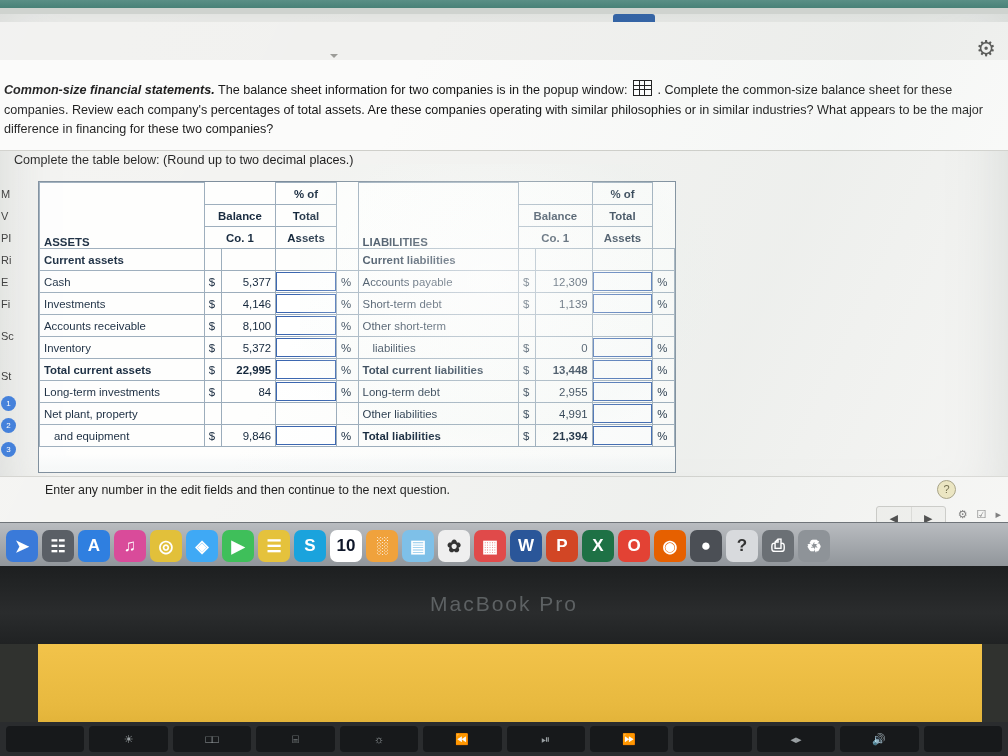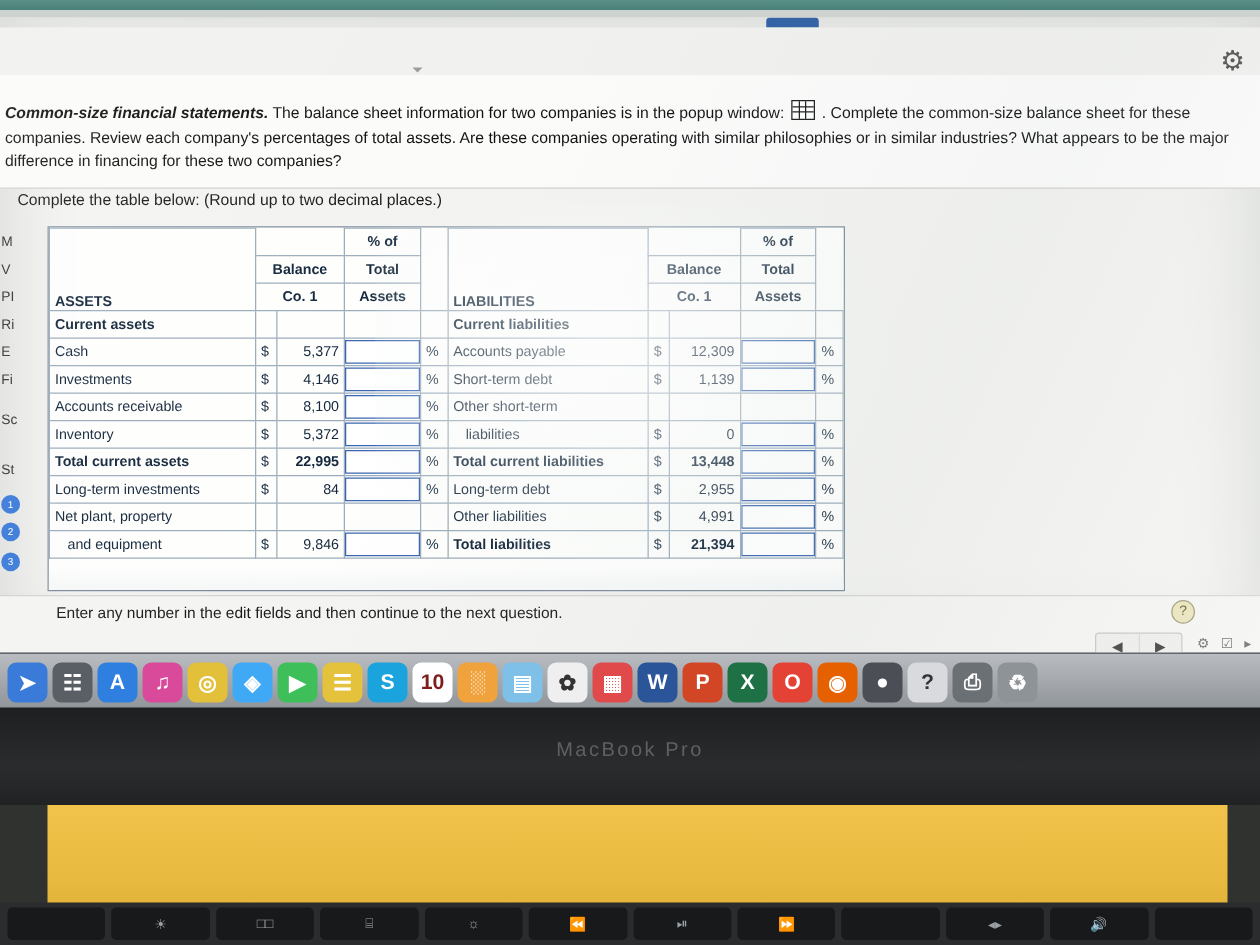--- a/index.html
+++ b/index.html
@@ -307,21 +307,21 @@
   .lower-bezel {
     position: absolute;
     left: 0; top: 566px; width: 1008px; height: 78px;
     background: linear-gradient(180deg,#1d1f20 0%, #2a2c2d 60%, #202223 100%);
   }
   .mbp-label {
     position: absolute;
     left: 0; top: 592px; width: 1008px;
     text-align: center;
     color: #6f7476;
-    font-size: 16px;
+    font-size: 21px;
     letter-spacing: 2px;
     opacity: 0.75;
   }
   .desk-bottom {
     position: absolute;
     left: 0; top: 644px; width: 1008px; height: 112px;
     background: linear-gradient(180deg,#f2c34a 0%, #e8b93f 55%, #d8a92f 100%);
   }
   .kbd-strip {
     position: absolute;
@@ -578,21 +578,21 @@
   <div class="dock" id="dock">
       <div class="ic" style="background: rgb(58, 122, 217);">➤</div>
       <div class="ic" style="background: rgb(90, 95, 102);">☷</div>
       <div class="ic" style="background: rgb(47, 127, 224);">A</div>
       <div class="ic" style="background: rgb(217, 75, 154);">♫</div>
       <div class="ic" style="background: rgb(226, 192, 58);">◎</div>
       <div class="ic" style="background: rgb(63, 169, 245);">◈</div>
       <div class="ic" style="background: rgb(63, 191, 90);">▶</div>
       <div class="ic" style="background: rgb(229, 194, 60);">☰</div>
       <div class="ic" style="background: rgb(26, 163, 221);">S</div>
-      <div class="ic" style="background: rgb(255, 255, 255); color: #7f1d1d;">10</div>
+      <div class="ic" style="background: rgb(255, 255, 255); color: #0f172a;">10</div>
       <div class="ic" style="background: rgb(240, 162, 60);">░</div>
       <div class="ic" style="background: rgb(126, 192, 232);">▤</div>
       <div class="ic" style="background: rgb(239, 239, 239); color: rgb(51, 51, 51);">✿</div>
       <div class="ic" style="background: rgb(224, 74, 74);">▦</div>
       <div class="ic" style="background: rgb(42, 86, 153);">W</div>
       <div class="ic" style="background: rgb(210, 70, 37);">P</div>
       <div class="ic" style="background: rgb(30, 113, 69);">X</div>
       <div class="ic" style="background: rgb(227, 66, 52);">O</div>
       <div class="ic" style="background: rgb(230, 96, 0);">◉</div>
       <div class="ic" style="background: rgb(75, 79, 85);">●</div>

